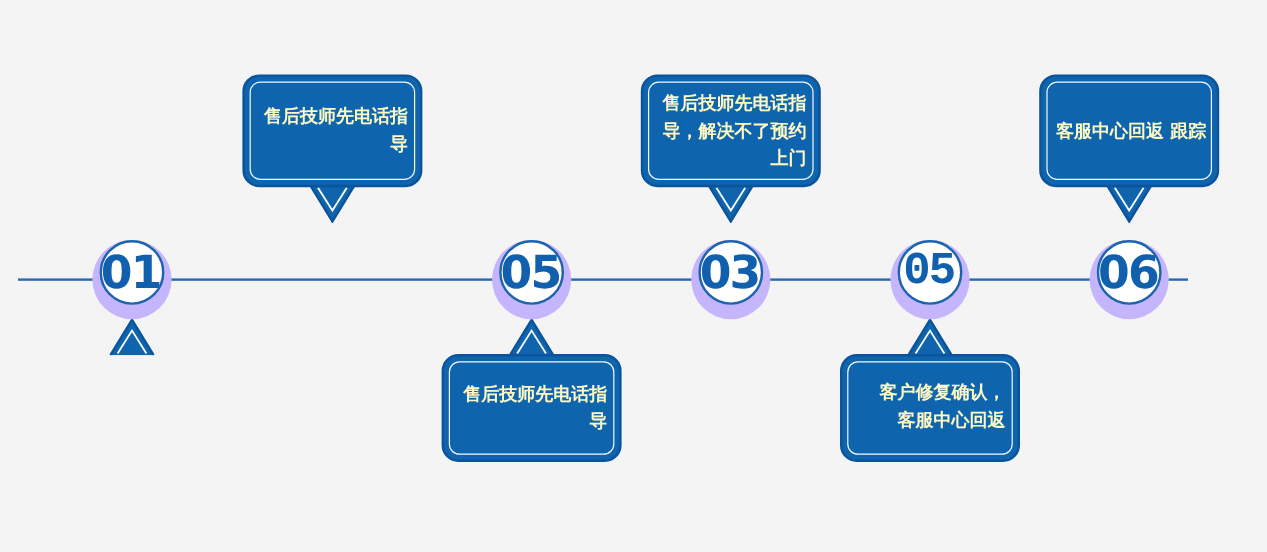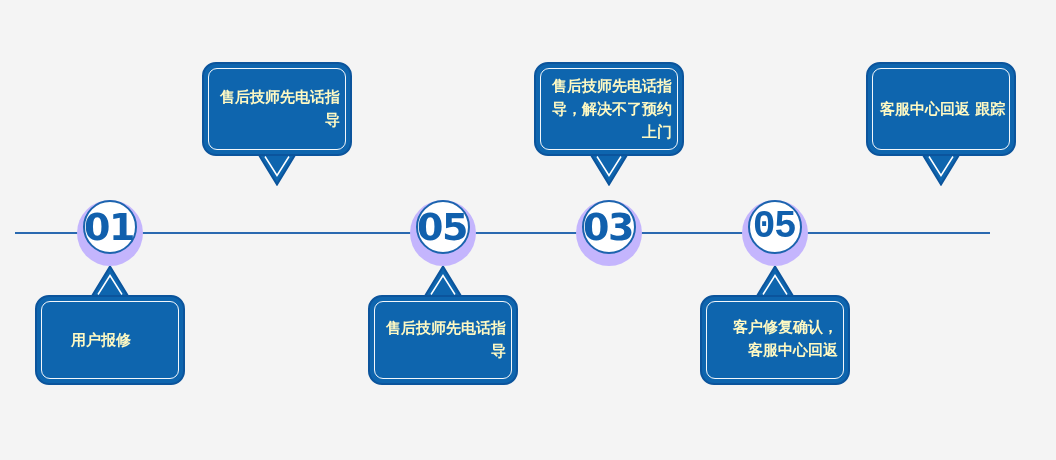--- a/index.html
+++ b/index.html
@@ -126,24 +126,20 @@
   <div class="step s1 down">
     <div class="node">
       <div class="ring">
         <span class="step-number">01</span>
       </div>
     </div>
     <svg class="tail" viewBox="0 0 38 31">
       <path d="M1,31 L19,1.5 L37,31" fill="#0e65ae" stroke="#0b549c" stroke-width="2"></path>
       <path d="M7,29.5 L19,10.5 L31,29.5" fill="none" stroke="#ffffff" stroke-width="1.5"></path>
     </svg>
-    <div class="bubble-body">
-      <div class="bubble-inner"></div>
-      <div class="bubble-label">用户报修</div>
-    </div>
   </div>
 
   <div class="step s2 up">
     <svg class="tail" viewBox="0 0 38 31">
       <path d="M1,0 L19,29.5 L37,0" fill="#0e65ae" stroke="#0b549c" stroke-width="2"></path>
       <path d="M7,1.5 L19,20.5 L31,1.5" fill="none" stroke="#ffffff" stroke-width="1.5"></path>
     </svg>
     <div class="bubble-body">
       <div class="bubble-inner"></div>
       <div class="bubble-label">售后技师先电话指导</div>
@@ -192,20 +188,25 @@
       <path d="M1,31 L19,1.5 L37,31" fill="#0e65ae" stroke="#0b549c" stroke-width="2"></path>
       <path d="M7,29.5 L19,10.5 L31,29.5" fill="none" stroke="#ffffff" stroke-width="1.5"></path>
     </svg>
     <div class="bubble-body">
       <div class="bubble-inner"></div>
       <div class="bubble-label">客户修复确认，客服中心回返</div>
     </div>
   </div>
 
   <div class="step s6 up">
+    <div class="node">
+      <div class="ring">
+        <span class="step-number">06</span>
+      </div>
+    </div>
     <svg class="tail" viewBox="0 0 38 31">
       <path d="M1,0 L19,29.5 L37,0" fill="#0e65ae" stroke="#0b549c" stroke-width="2"></path>
       <path d="M7,1.5 L19,20.5 L31,1.5" fill="none" stroke="#ffffff" stroke-width="1.5"></path>
     </svg>
     <div class="bubble-body">
       <div class="bubble-inner"></div>
       <div class="bubble-label">客服中心回返 跟踪</div>
     </div>
   </div>
 

